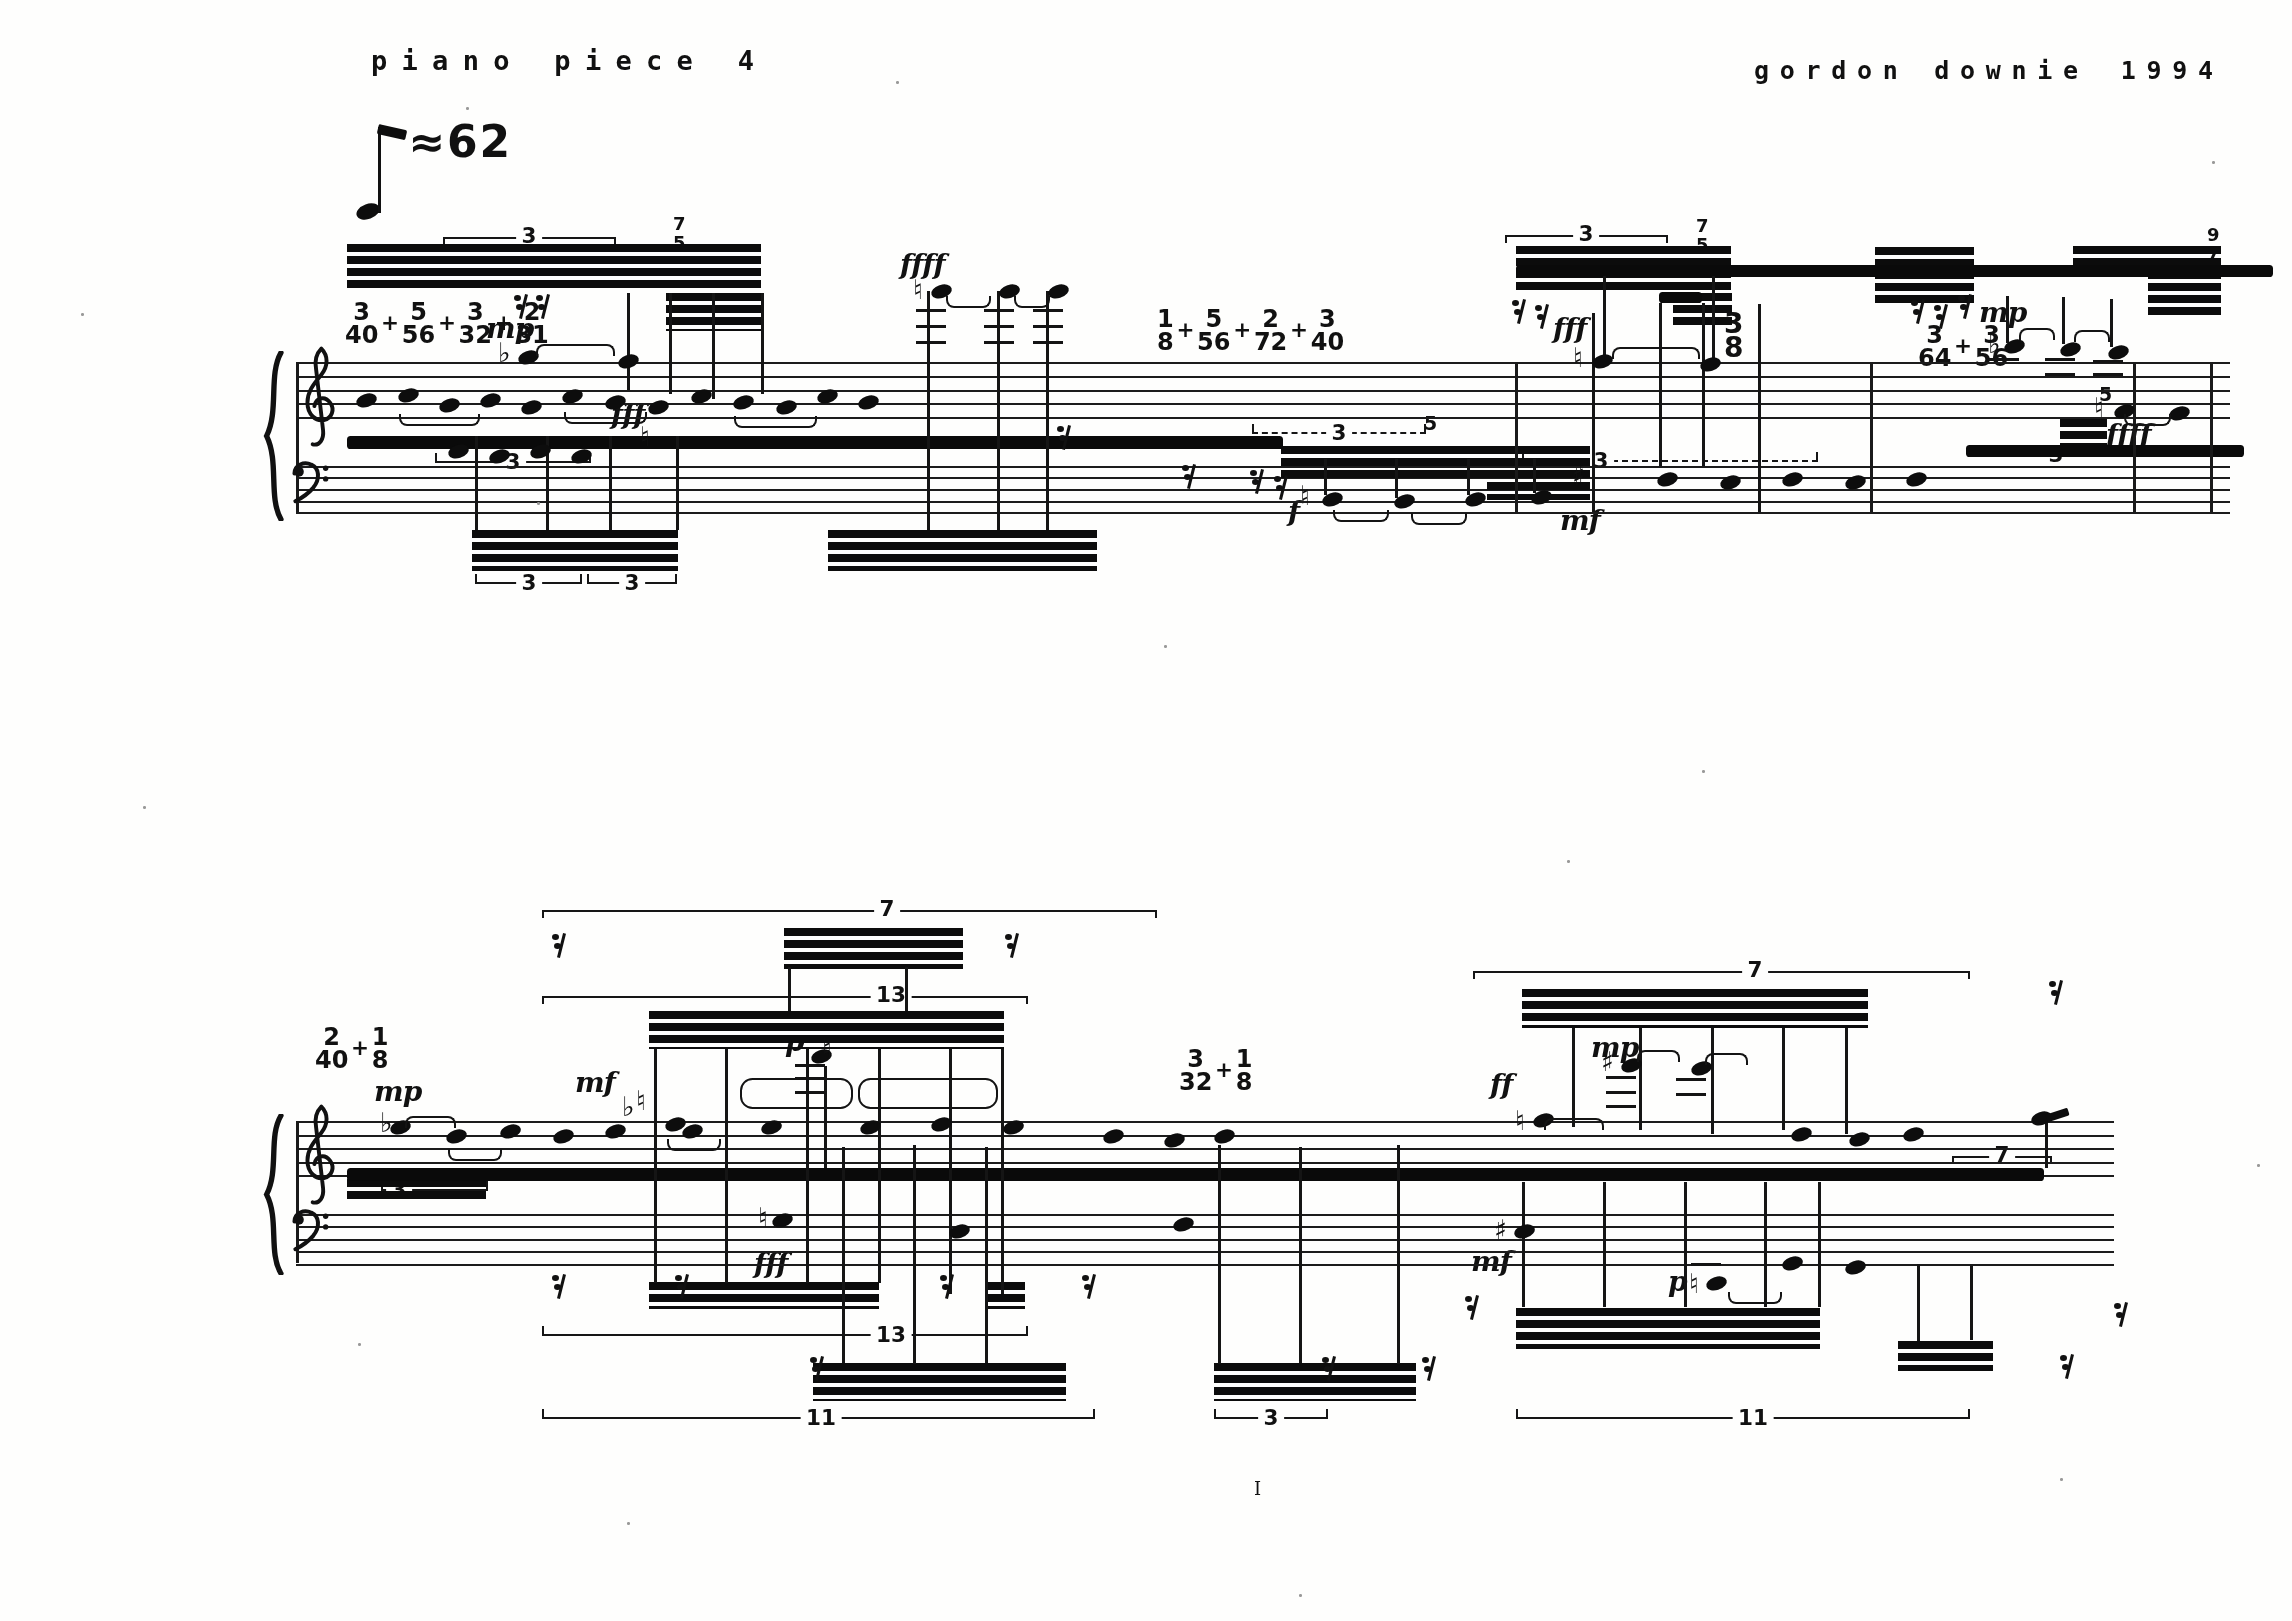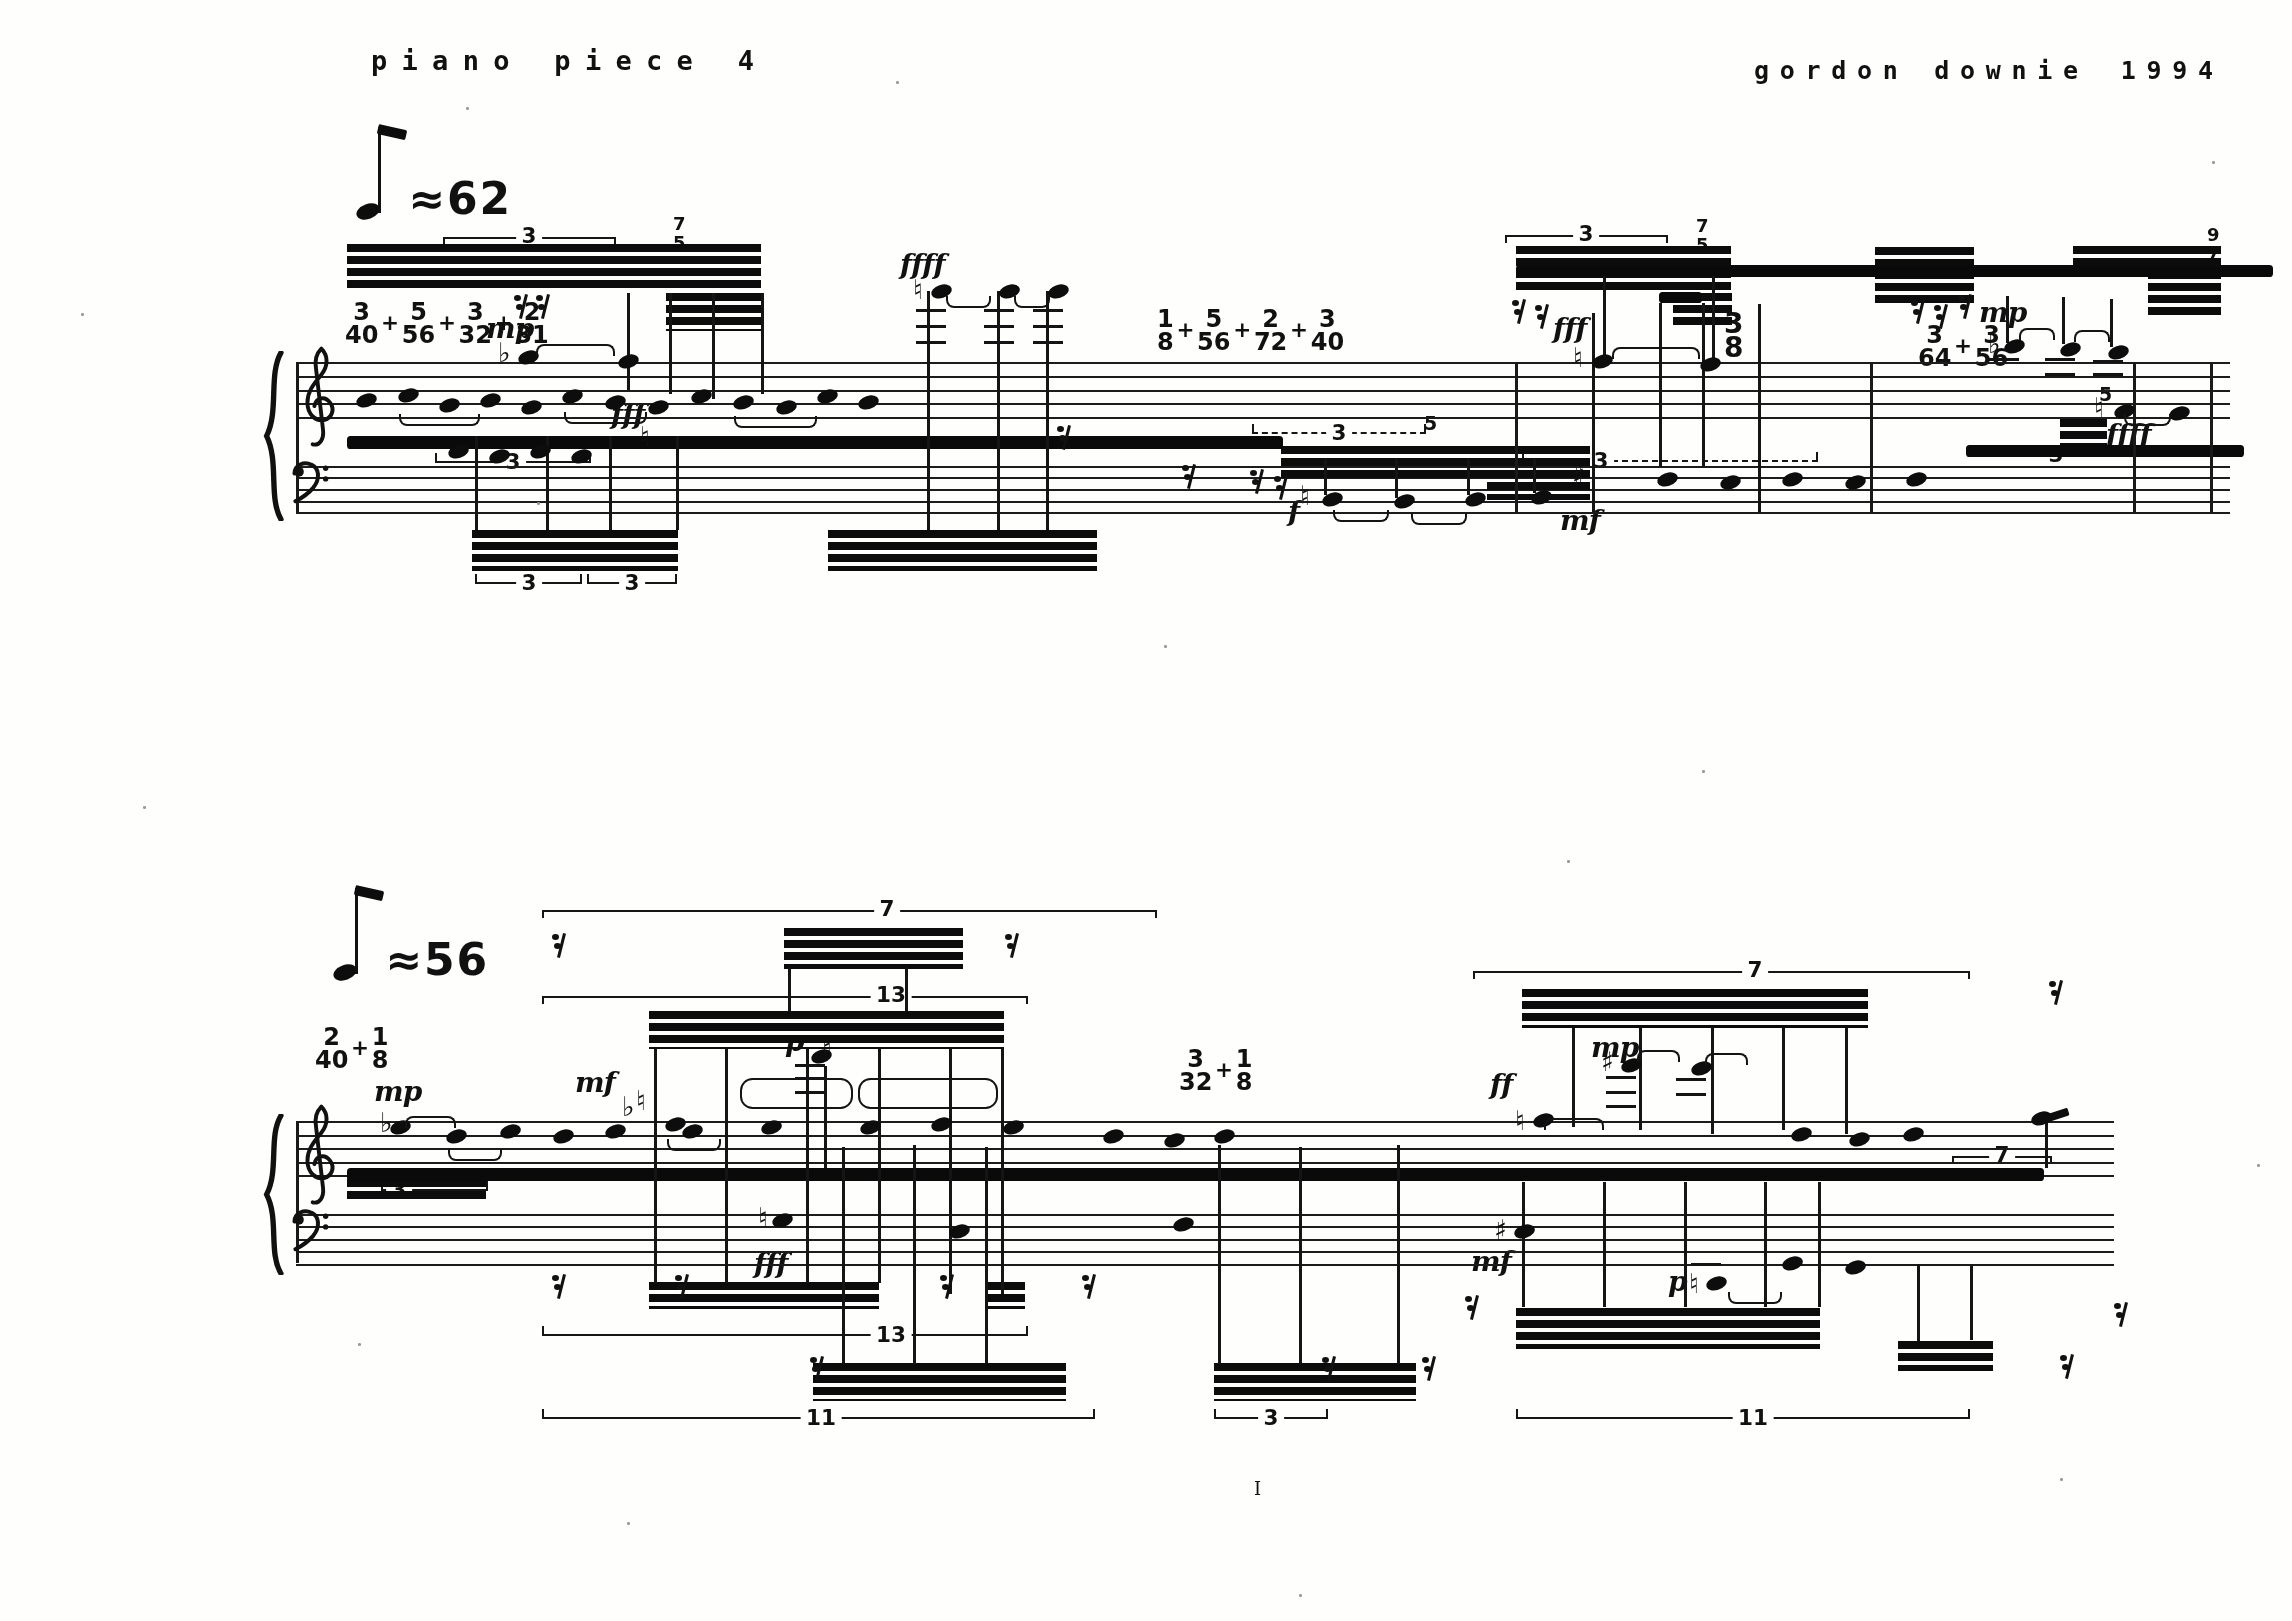--- a/index.html
+++ b/index.html
@@ -41,21 +41,21 @@
   .dyn{position:absolute;font-family:"DejaVu Serif",serif;font-style:italic;font-weight:700;
        font-size:28px;line-height:1;letter-spacing:-0.9px;}
   .frac-row{position:absolute;display:flex;align-items:flex-start;gap:2.7px;font-weight:bold;}
   .frac{display:flex;flex-direction:column;align-items:center;font-size:24px;line-height:0.95;}
   .plus{font-size:21.5px;line-height:1;transform:translateY(10.7px);}
   .timesig{position:absolute;display:flex;flex-direction:column;align-items:center;
        font-size:28px;font-weight:bold;line-height:0.87;}
   .ratio{position:absolute;display:flex;flex-direction:column;align-items:center;
        font-size:18px;font-weight:bold;line-height:1.05;}
   .smallnum{position:absolute;font-size:19px;font-weight:bold;line-height:1;}
-  .tempo{position:absolute;display:flex;align-items:flex-end;}
+  .tempo{position:absolute;display:flex;align-items:flex-start;}
   .tempo .glyph{position:relative;width:47px;height:97px;}
   .tempo .glyph .nh{position:absolute;left:0;bottom:0;width:24px;height:15px;background:#0d0d0d;
        border-radius:50%;transform:rotate(-20deg);}
   .tempo .glyph .st{position:absolute;left:21.5px;top:5.4px;width:3.1px;height:86px;background:#111;}
   .tempo .glyph .fl{position:absolute;left:23px;top:1.8px;width:29px;height:9.9px;background:#0d0d0d;
        transform:rotate(13deg);transform-origin:left top;border-radius:1.8px;}
   .tempo .txt{font-size:44px;font-weight:bold;line-height:0.9;margin-left:5.4px;letter-spacing:1.8px;}
   .speck{position:absolute;width:2.7px;height:2.7px;border-radius:50%;background:#999;}
   svg{display:block;}
 </style>
@@ -69,28 +69,20 @@
     <span>1994</span>
   </div>
   <div id="score" class="abs" style="left:0;top:0;width:2293px;height:1621px;">
       <div class="tempo" style="left: 356px; top: 122px;">
         <div class="glyph">
           <div class="nh"></div>
           <div class="st"></div>
           <div class="fl"></div>
         </div>
         <span class="txt">≈62</span>
-      </div>
-      <div class="tempo" style="left: 333px; top: 883px;">
-        <div class="glyph">
-          <div class="nh"></div>
-          <div class="st"></div>
-          <div class="fl"></div>
-        </div>
-        <span class="txt">≈56</span>
       </div>
       <div class="timesig" style="left: 1724px; top: 312px;">
         <span>3</span>
         <span>8</span>
       </div>
       <div class="frac-row" style="left: 345px; top: 301px;">
         <span class="frac">
           <span>3</span>
           <span>40</span>
         </span>

